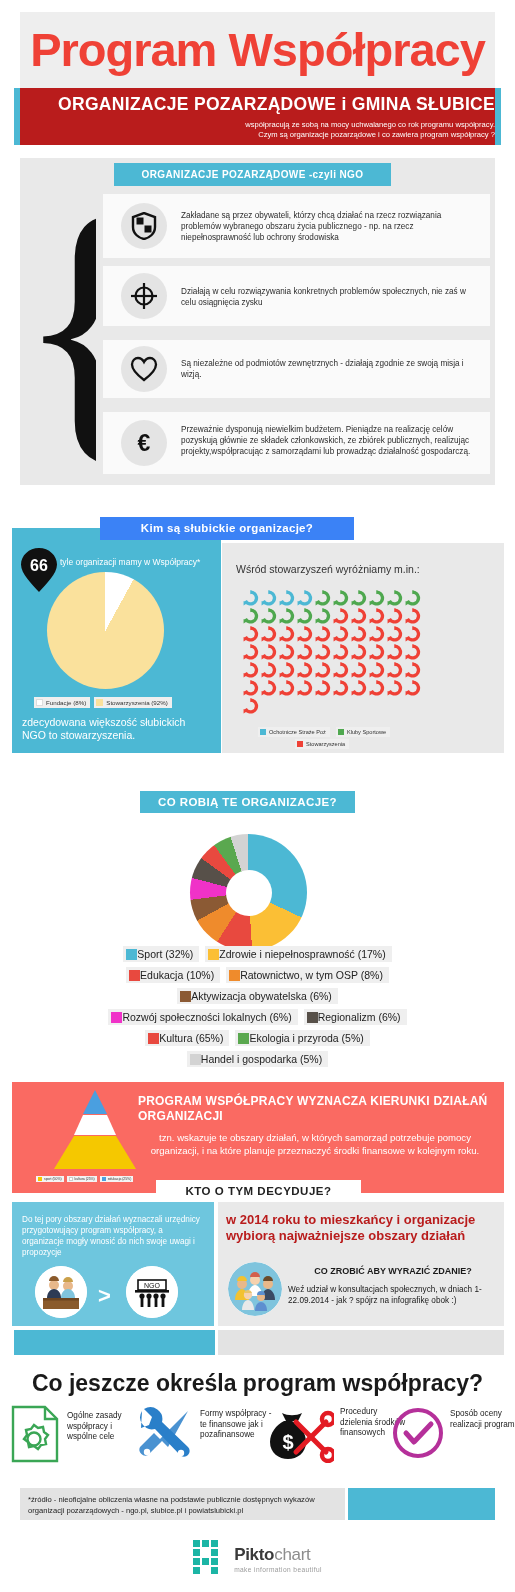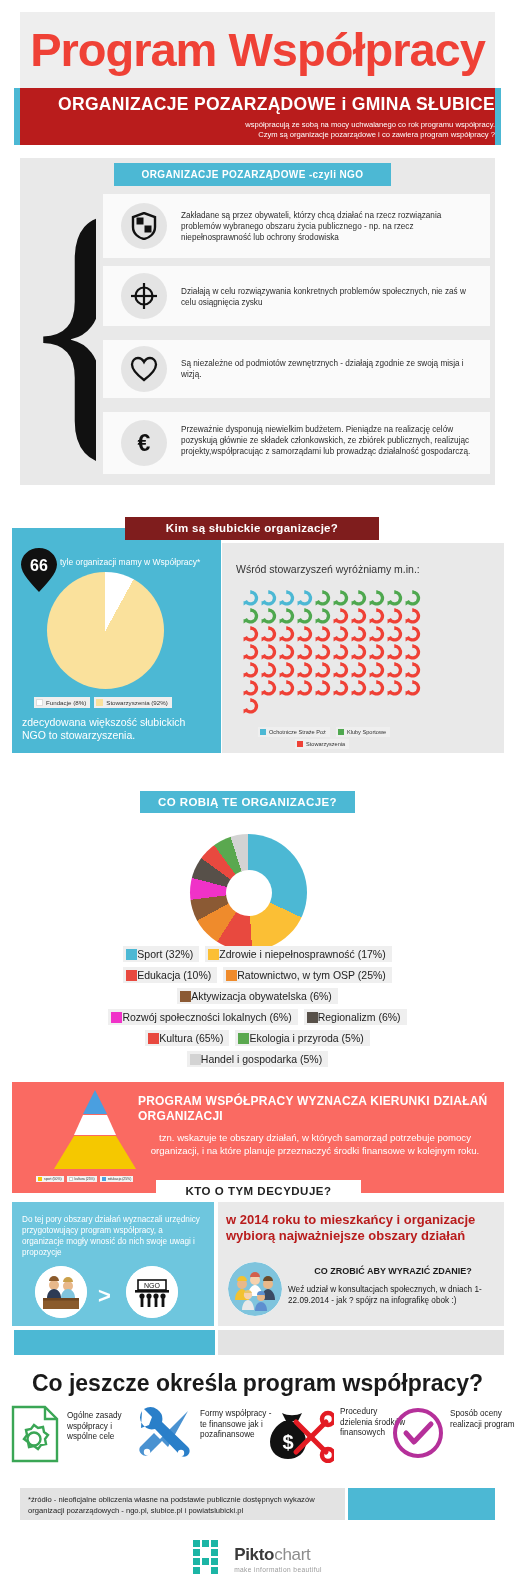--- a/index.html
+++ b/index.html
@@ -63,22 +63,22 @@
     position:absolute; left:18px; width:46px; height:46px; border-radius:50%;
     background:#e4e4e4; display:flex; align-items:center; justify-content:center;
   }
   .ngo-icon svg { display:block; }
   .ngo-text {
     position:absolute; left:78px; right:10px; font-size:8.2px; line-height:11.2px; color:#2b2b2b;
   }
 
   
   .kim-head {
-    position:absolute; left:125px; top:517px; width:254px; height:23px;
-    background:#7f1d1d; color:#fff; font-size:11.5px; font-weight:bold;
+    position:absolute; left:100px; top:517px; width:254px; height:23px;
+    background:#3b82f6; color:#fff; font-size:11.5px; font-weight:bold;
     text-align:center; line-height:23px; letter-spacing:0.3px; z-index:5;
   }
   .kim-left {
     position:absolute; left:12px; top:528px; width:209px; height:225px;
     background:#4cb8d4;
   }
   .kim-right {
     position:absolute; left:222px; top:543px; width:282px; height:210px;
     background:#e9e9e9;
   }
@@ -663,21 +663,21 @@
           <span>Zdrowie i niepełnosprawność (17%)</span>
         </span>
       </div>
       <div style="width: 100%; display: flex; justify-content: center; gap: 6px;">
         <span class="dl-item">
           <span class="dl-sw" style="background: rgb(232, 73, 63);"></span>
           <span>Edukacja (10%)</span>
         </span>
         <span class="dl-item">
           <span class="dl-sw" style="background: rgb(239, 139, 44);"></span>
-          <span>Ratownictwo, w tym OSP (25%)</span>
+          <span>Ratownictwo, w tym OSP (8%)</span>
         </span>
       </div>
       <div style="width: 100%; display: flex; justify-content: center; gap: 6px;">
         <span class="dl-item">
           <span class="dl-sw" style="background: rgb(139, 90, 52);"></span>
           <span>Aktywizacja obywatelska (6%)</span>
         </span>
       </div>
       <div style="width: 100%; display: flex; justify-content: center; gap: 6px;">
         <span class="dl-item">

